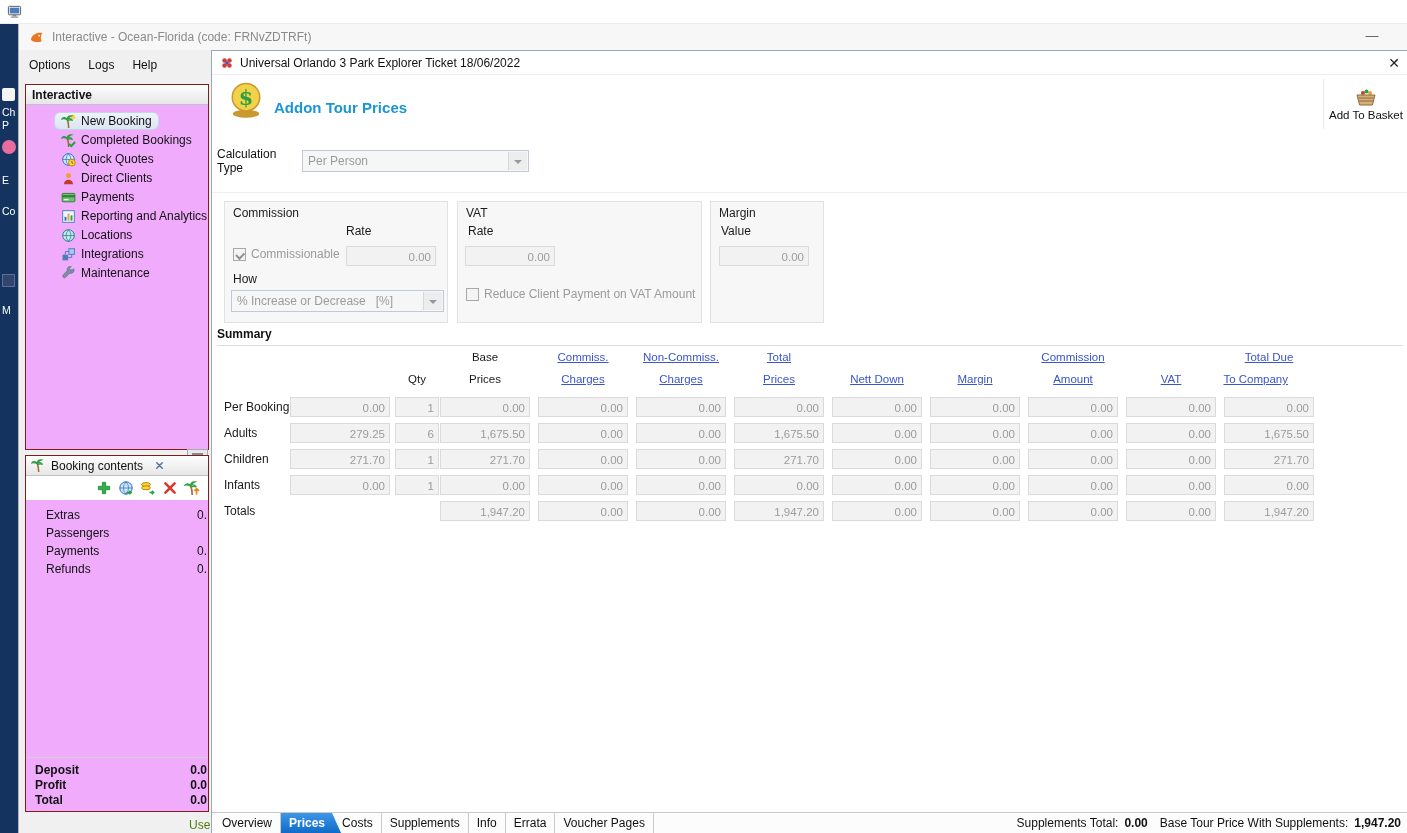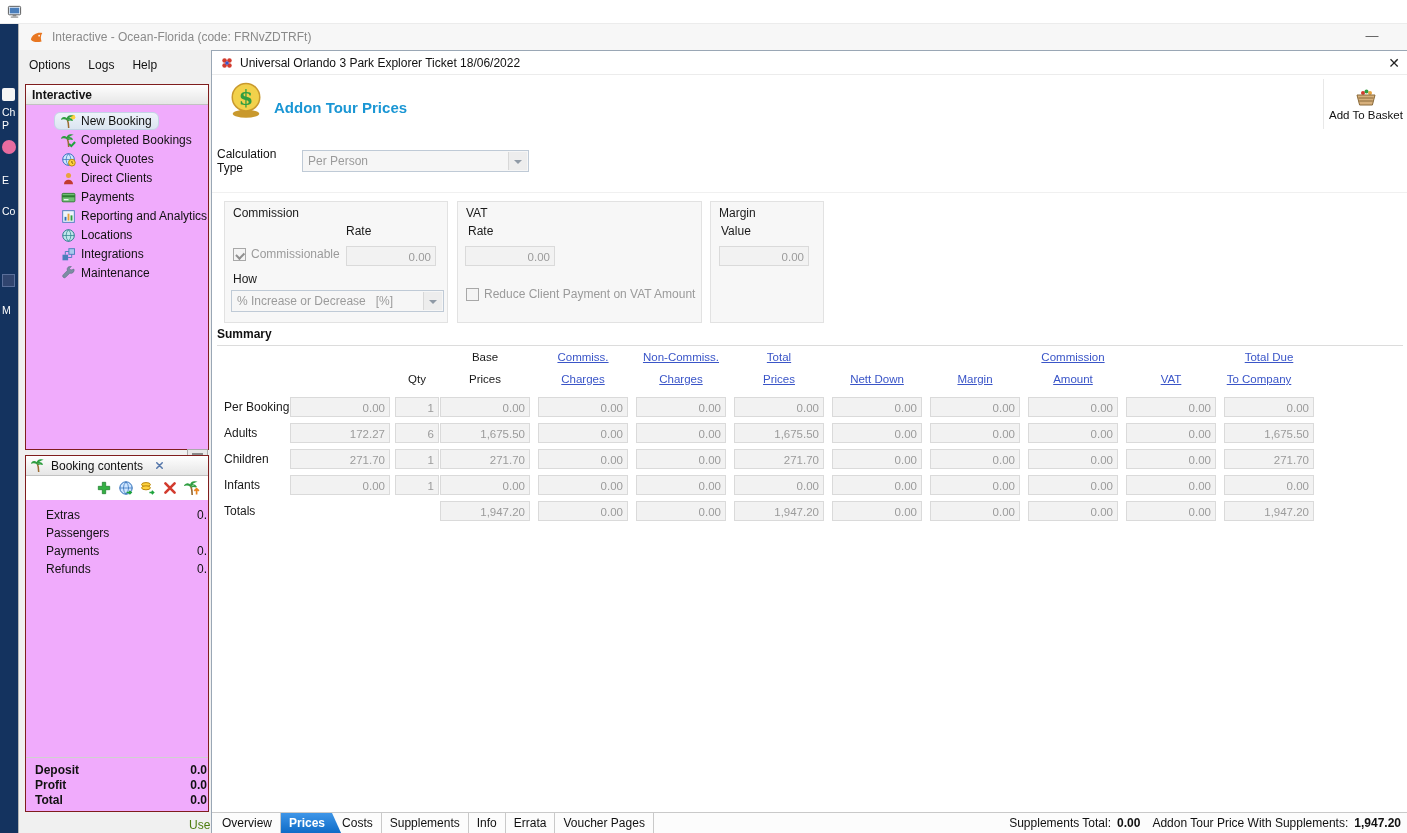--- a/index.html
+++ b/index.html
@@ -420,35 +420,35 @@
           <div class="hcell hlink" style="left: 414px; top: 0px; width: 110px;">Non-Commiss.</div>
           <div class="hcell hlink" style="left: 414px; top: 22px; width: 110px;">Charges</div>
           <div class="hcell hlink" style="left: 512px; top: 0px; width: 110px;">Total</div>
           <div class="hcell hlink" style="left: 512px; top: 22px; width: 110px;">Prices</div>
           <div class="hcell hlink" style="left: 610px; top: 22px; width: 110px;">Nett Down</div>
           <div class="hcell hlink" style="left: 708px; top: 22px; width: 110px;">Margin</div>
           <div class="hcell hlink" style="left: 806px; top: 0px; width: 110px;">Commission</div>
           <div class="hcell hlink" style="left: 806px; top: 22px; width: 110px;">Amount</div>
           <div class="hcell hlink" style="left: 904px; top: 22px; width: 110px;">VAT</div>
           <div class="hcell hlink" style="left: 1002px; top: 0px; width: 110px;">Total Due</div>
-          <div class="hcell hlink" style="left: 992px; top: 22px; width: 110px;">To Company</div>
+          <div class="hcell hlink" style="left: 966px; top: 22px; width: 110px; text-align: right;">To Company</div>
           <div class="rowlab" style="left: 12px; top: 49px;">Per Booking</div>
           <div class="field" style="left: 78px; top: 46px; width: 100px;">0.00</div>
           <div class="field" style="left: 183px; top: 46px; width: 44px;">1</div>
           <div class="field" style="left: 228px; top: 46px; width: 90px;">0.00</div>
           <div class="field" style="left: 326px; top: 46px; width: 90px;">0.00</div>
           <div class="field" style="left: 424px; top: 46px; width: 90px;">0.00</div>
           <div class="field" style="left: 522px; top: 46px; width: 90px;">0.00</div>
           <div class="field" style="left: 620px; top: 46px; width: 90px;">0.00</div>
           <div class="field" style="left: 718px; top: 46px; width: 90px;">0.00</div>
           <div class="field" style="left: 816px; top: 46px; width: 90px;">0.00</div>
           <div class="field" style="left: 914px; top: 46px; width: 90px;">0.00</div>
           <div class="field" style="left: 1012px; top: 46px; width: 90px;">0.00</div>
           <div class="rowlab" style="left: 12px; top: 75px;">Adults</div>
-          <div class="field" style="left: 78px; top: 72px; width: 100px;">172.27</div>
+          <div class="field" style="left: 78px; top: 72px; width: 100px;">279.25</div>
           <div class="field" style="left: 183px; top: 72px; width: 44px;">6</div>
           <div class="field" style="left: 228px; top: 72px; width: 90px;">1,675.50</div>
           <div class="field" style="left: 326px; top: 72px; width: 90px;">0.00</div>
           <div class="field" style="left: 424px; top: 72px; width: 90px;">0.00</div>
           <div class="field" style="left: 522px; top: 72px; width: 90px;">1,675.50</div>
           <div class="field" style="left: 620px; top: 72px; width: 90px;">0.00</div>
           <div class="field" style="left: 718px; top: 72px; width: 90px;">0.00</div>
           <div class="field" style="left: 816px; top: 72px; width: 90px;">0.00</div>
           <div class="field" style="left: 914px; top: 72px; width: 90px;">0.00</div>
           <div class="field" style="left: 1012px; top: 72px; width: 90px;">1,675.50</div>
@@ -494,20 +494,20 @@
             <div class="tab selected">Prices</div>
             <div class="tab">Costs</div>
             <div class="tab">Supplements</div>
             <div class="tab">Info</div>
             <div class="tab">Errata</div>
             <div class="tab">Voucher Pages</div>
           </div>
         <div class="status-area" id="status-area">
             <span class="st-label">Supplements Total:</span>
             <span class="st-value">0.00</span>
-            <span class="st-label">Addon Tour Price With Supplements:</span>
+            <span class="st-label">Base Tour Price With Supplements:</span>
             <span class="st-value">1,947.20</span>
           </div>
       </div>
 
     </div>
   </div>
 </div>
 
 </body></html>

